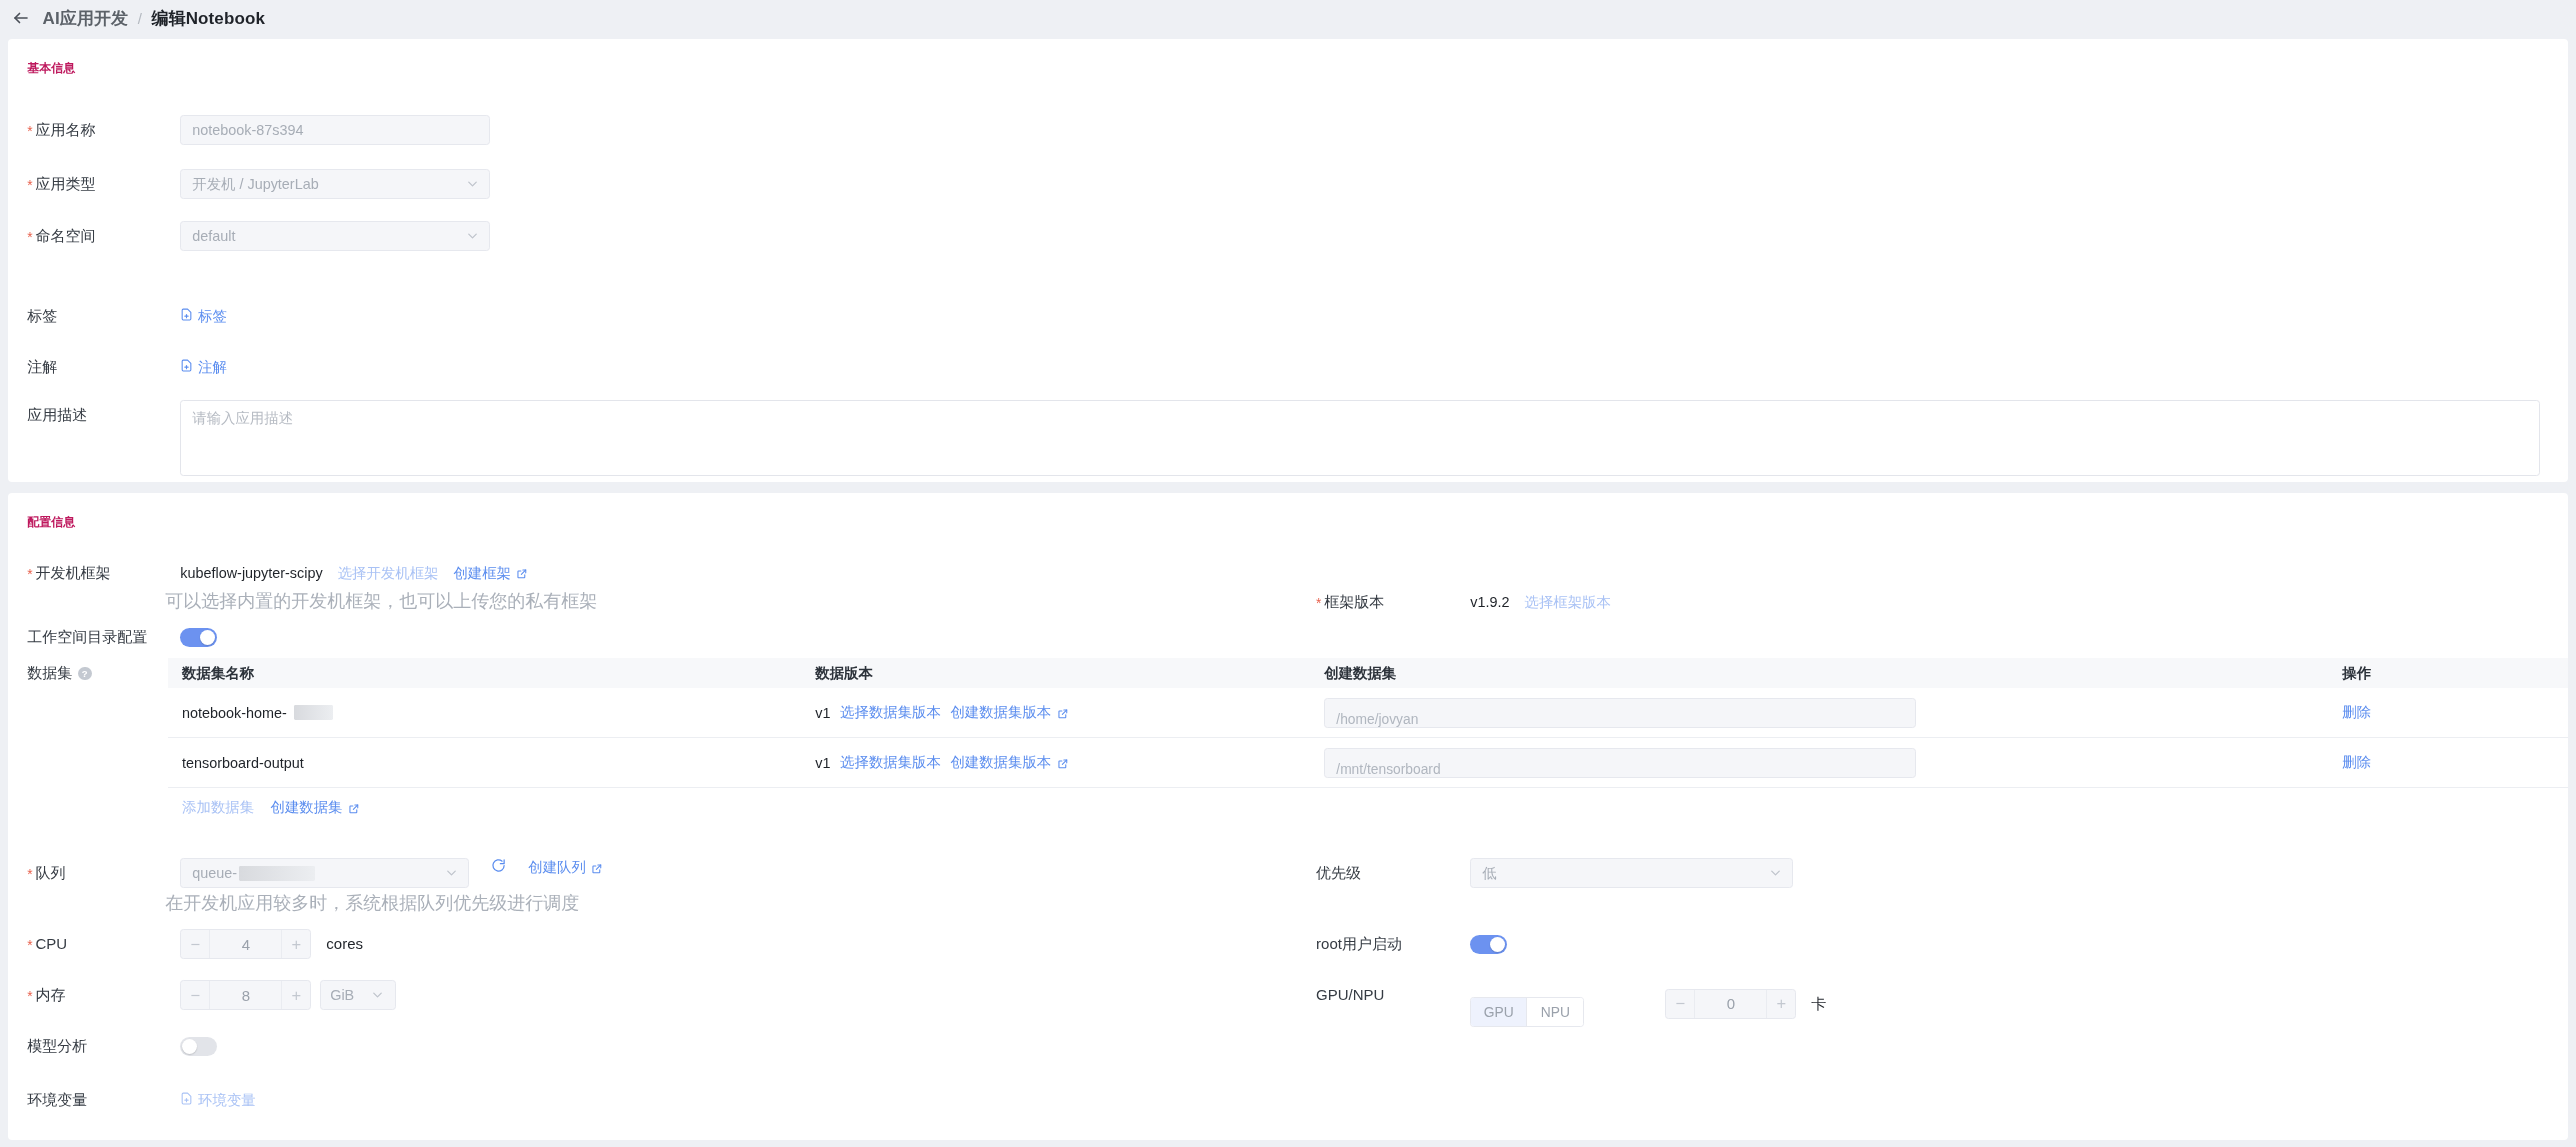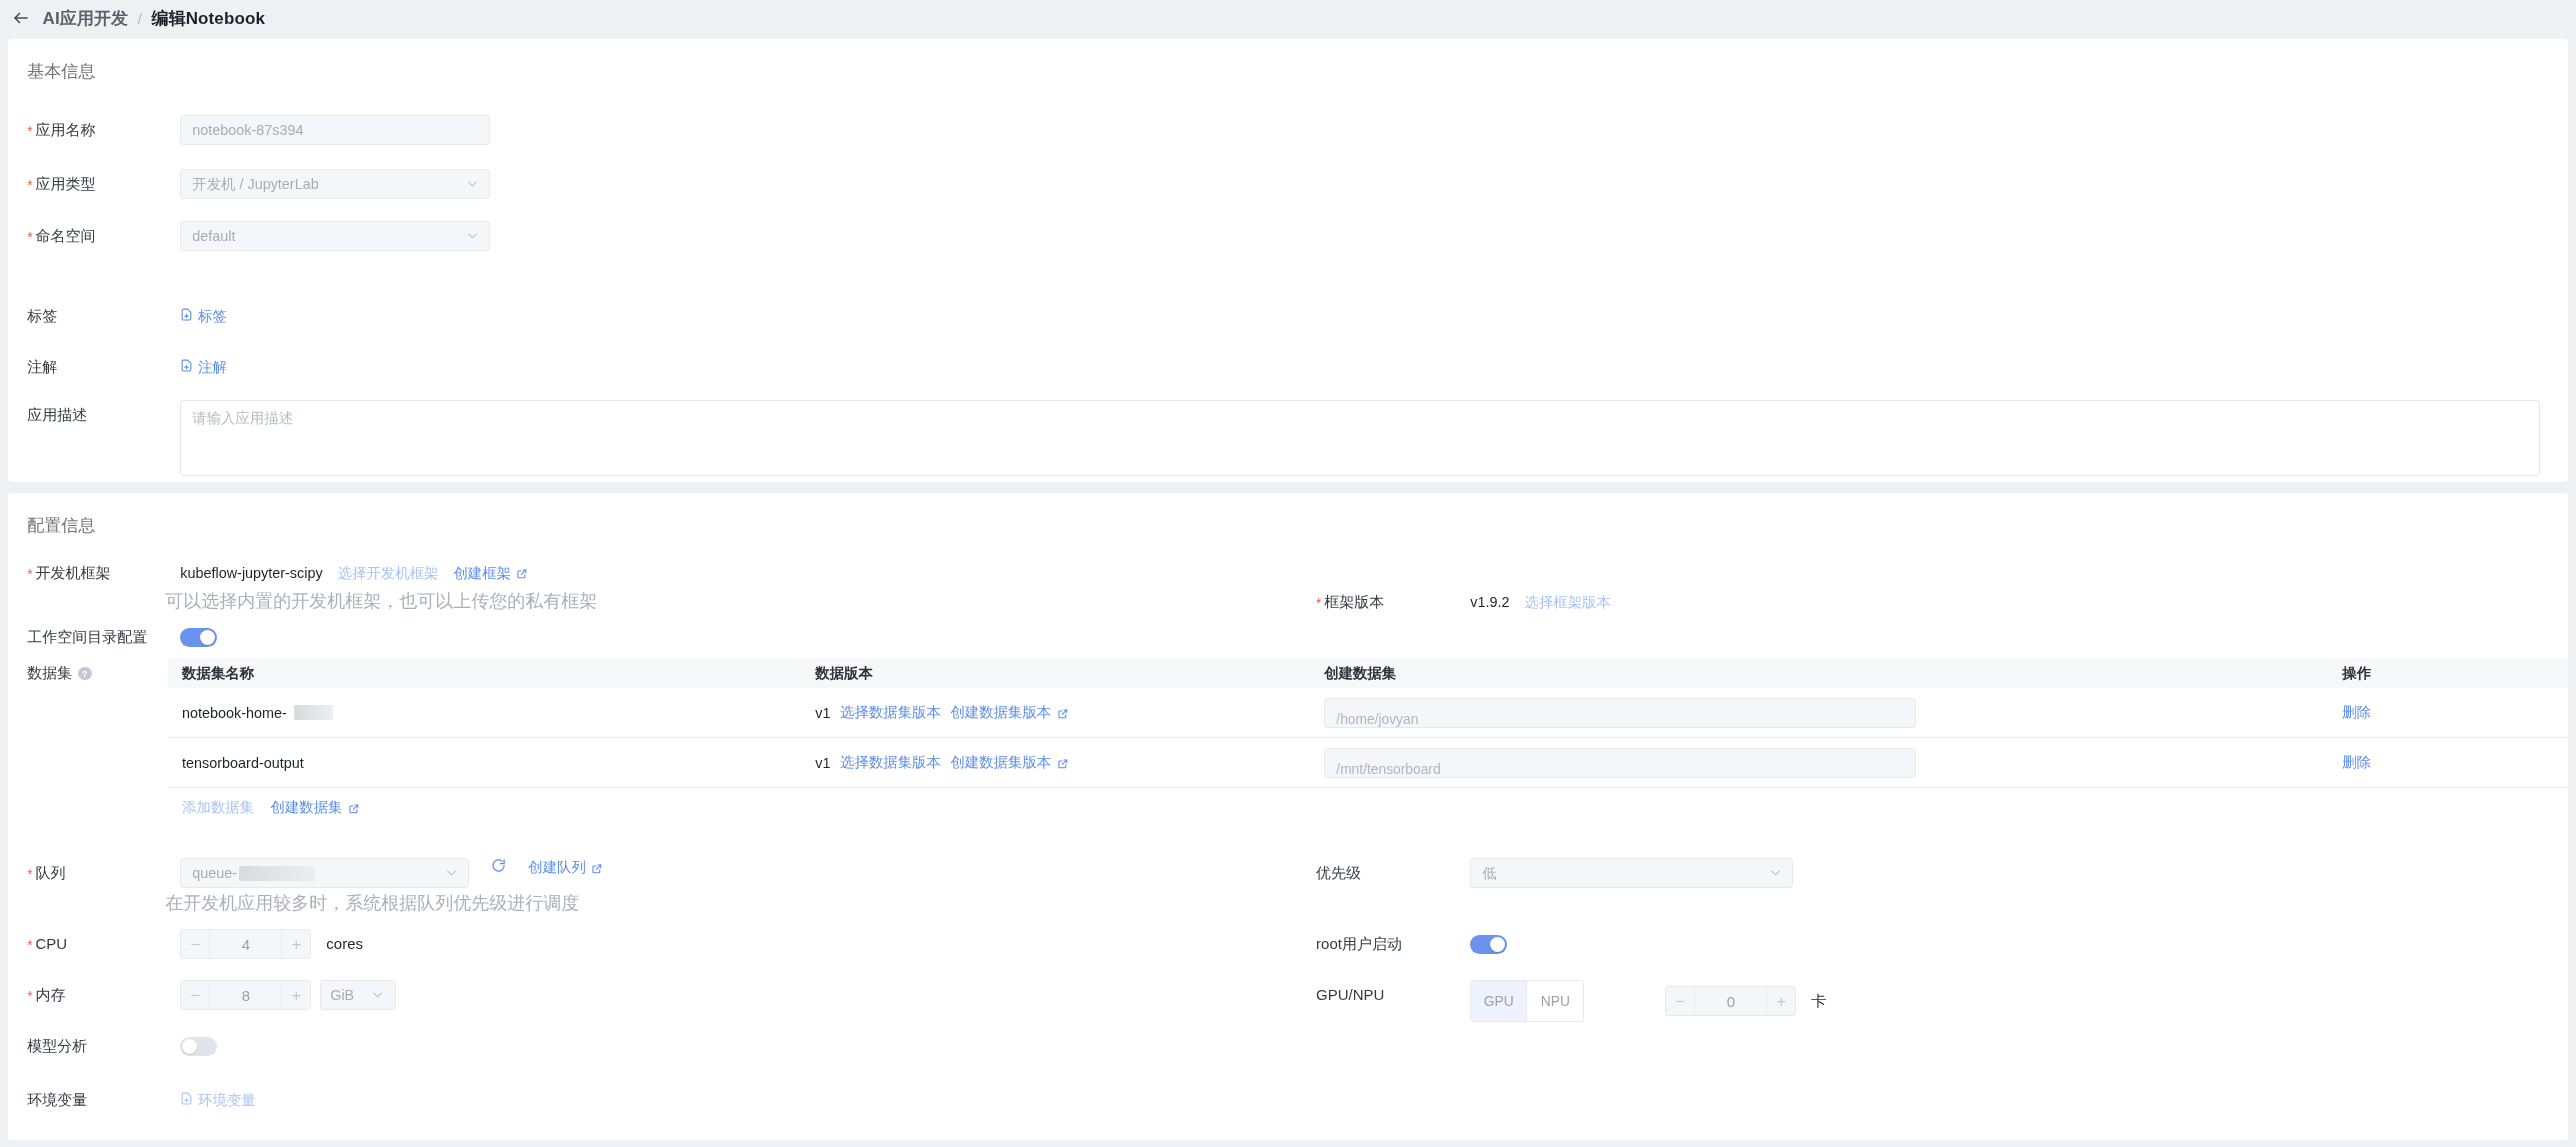--- a/index.html
+++ b/index.html
@@ -36,21 +36,21 @@
   
   .card {
     position: absolute; left: 8.3px; right: 8.3px;
     background: #ffffff;
     border-radius: 4.1px;
   }
   #card-basic { top: 39px; height: 443px; }
   #card-config { top: 493px; height: 647px; }
 
   .card-title {
-    font-size: 17px; font-weight: 400; color: #737373;
+    font-size: 12px; font-weight: 700; color: #be185d;
     padding: 20.6px 0 0 19px;
   }
 
   
   .row { position: absolute; display: flex; align-items: flex-start; }
   .lbl {
     width: 172px; text-align: left; padding-left: 19px;
     font-size: 15px; color: #353b43; line-height: 30px;
     white-space: nowrap;
   }
@@ -171,22 +171,22 @@
 
   .unit-sel {
     width: 76px; height: 30px; margin-left: 8.3px;
     background: #f5f6f9; border: 0.7px solid #e6e8ee; border-radius: 3.4px;
     display: flex; align-items: center; padding: 0 9.6px;
     font-size: 14.4px; color: #a7adb6; position: relative;
   }
 
   
   .seg {
-    display: flex; height: 42px;
-    border: 0.7px solid #e6e8ee; border-radius: 3.4px; overflow: hidden;
+    display: flex; height: 30px;
+    border: 0.7px solid #e6e8ee; border-radius: 3.4px; overflow: hidden; margin-top: 17px;
   }
   .seg .opt {
     width: 56px; display: flex; align-items: center; justify-content: center;
     font-size: 13.8px; color: #9aa1ab; cursor: pointer;
     border-right: 0.7px solid #e6e8ee; background: #fff;
   }
   .seg .opt:last-child { border-right: none; }
   .seg .opt.sel { background: #eef2fd; }
 
   .refresh-ic { width: 15px; height: 15px; color: #5b8def; cursor: pointer; }

